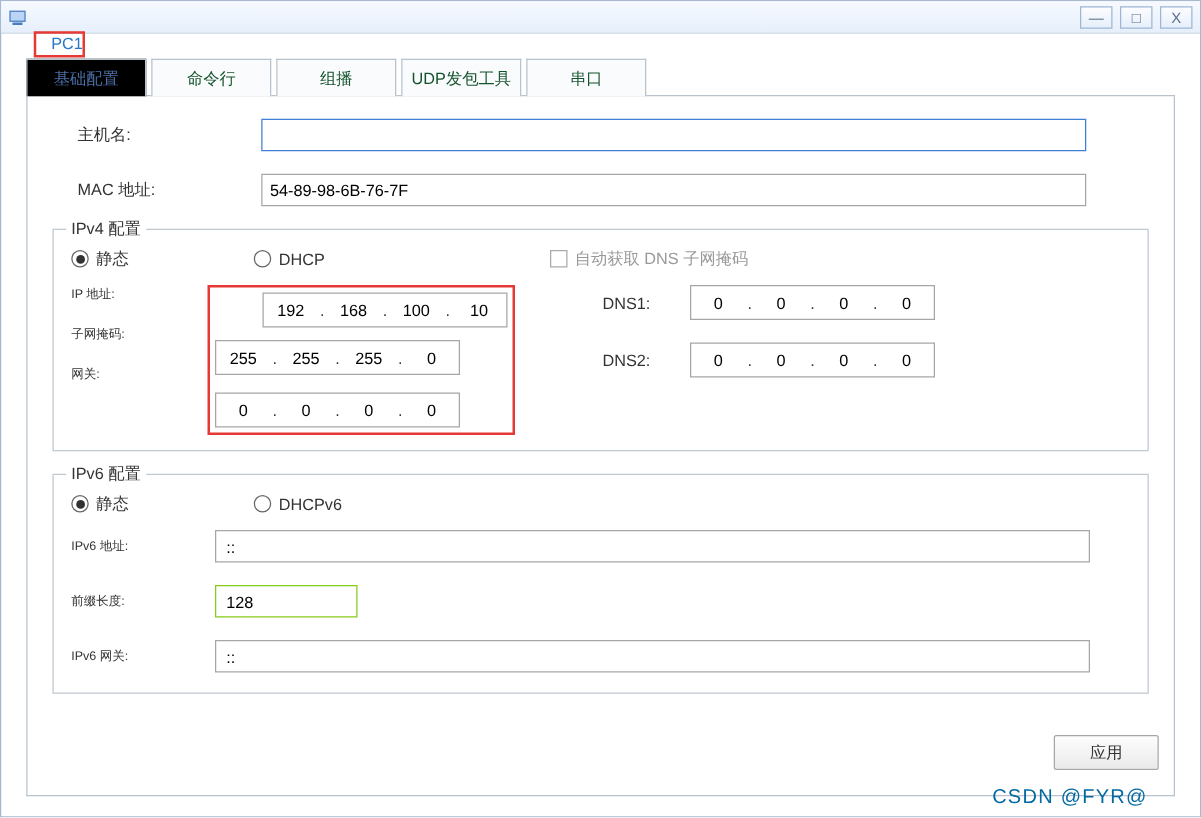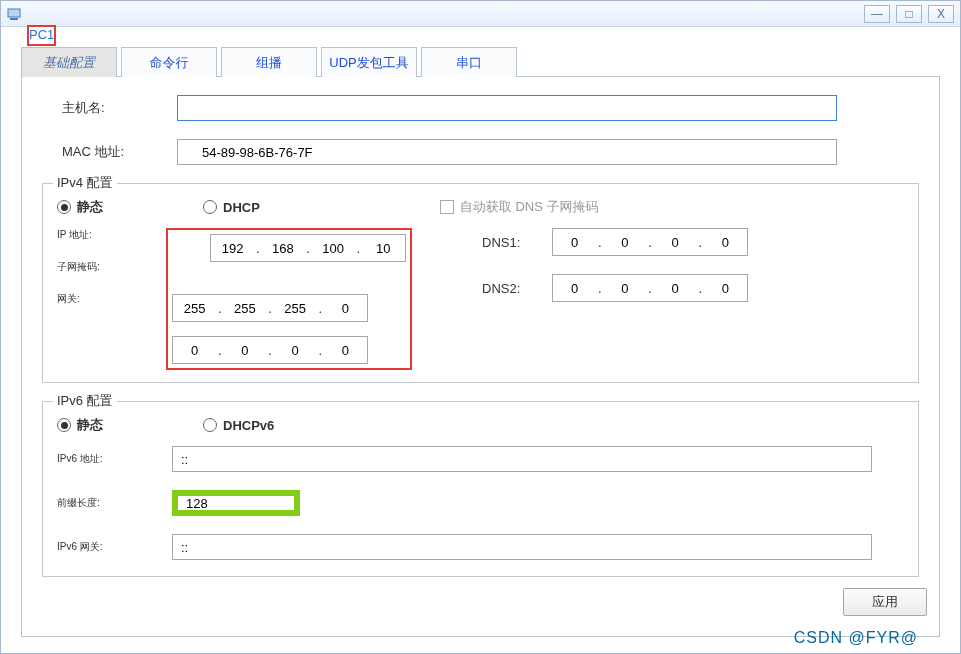--- a/index.html
+++ b/index.html
@@ -2,50 +2,50 @@
 <html><head>
   <meta charset="utf-8">
   <style>
     * { box-sizing: border-box; margin: 0; padding: 0; }
     body { font-family: "Microsoft YaHei", "SimSun", Arial, sans-serif; font-size: 13px; color: #333; background: #fff; width: 961px; height: 654px; overflow: hidden; }
     .window { width: 961px; height: 654px; border: 1px solid #a8b9cf; position: relative; }
     .titlebar { height: 26px; background: linear-gradient(#f6faff, #e6effb); border-bottom: 1px solid #c9d6e6; display: flex; align-items: center; justify-content: space-between; padding: 0 6px; }
     .titlebar-left { display: flex; align-items: center; gap: 4px; }
     .titlebar-icon { width: 16px; height: 16px; display: inline-block; }
     .titlebar-title { color: #2977c9; font-size: 13px; }
-    .title-highlight { border: 2px solid #e53935; padding: 0 0 2px 0; margin-top: 43px; }
+    .title-highlight { border: 2px solid #e53935; padding: 0 0 2px 12px; margin-top: 43px; }
     .win-controls { display: flex; gap: 6px; }
     .win-btn { width: 26px; height: 18px; border: 1px solid #9fb6d4; background: linear-gradient(#fdfdff,#e6effb); display: flex; align-items: center; justify-content: center; font-size: 12px; color: #5b6e88; cursor: pointer; }
     .tabs-outer { padding: 20px 20px 0 20px; }
     .tabs { display: flex; gap: 4px; border-bottom: 1px solid #b9c3ce; }
-    .tab { min-width: 96px; height: 30px; border: 1px solid #b9c3ce; border-bottom: none; background: #fafbfc; display: flex; align-items: center; justify-content: center; font-size: 13px; color: #1d4ed8; cursor: pointer; margin-bottom: -1px; }
-    .tab.active { background: #e5e5e5; color: #4b6fa6; font-weight: 500; font-style: italic; }
+    .tab { min-width: 96px; height: 30px; border: 1px solid #b9c3ce; border-bottom: none; background: #fafbfc; display: flex; align-items: center; justify-content: center; font-size: 13px; color: #14532d; cursor: pointer; margin-bottom: -1px; }
+    .tab.active { background: #000000; color: #4b6fa6; font-weight: 500; }
     .panel { border: 1px solid #b9c3ce; border-top: none; padding: 18px 20px 14px 20px; min-height: 560px; position: relative; }
-    .form-row { display: flex; align-items: center; margin-bottom: 18px; }
+    .form-row { display: flex; align-items: center; margin-bottom: 18px; gap: 32px; }
     .form-label { width: 115px; color: #333; font-size: 13px; }
-    .text-input { height: 26px; border: 1px solid #7ba7d9; padding: 0 24px; font-size: 13px; width: 680px; outline: none; }
+    .text-input { height: 26px; border: 1px solid #7ba7d9; padding: 0 6px; font-size: 13px; width: 680px; outline: none; }
     .text-input.focused { border: 1px solid #3f7fd6; }
     .text-input.readonly { border: 1px solid #a6a6a6; background: #fff; }
     .fieldset { border: 1px solid #c0c8d0; margin-top: 6px; padding: 14px 14px 12px 14px; position: relative; }
     .fieldset-legend { position: absolute; top: -10px; left: 10px; background: #fff; padding: 0 4px; font-size: 13px; color: #333; }
     .radio-row { display: flex; align-items: center; margin-bottom: 12px; }
-    .radio-item { display: flex; align-items: center; margin-right: 80px; cursor: pointer; font-weight: bold; }
+    .radio-item { display: flex; align-items: center; margin-right: 80px; cursor: pointer; }
     .radio-circle { width: 14px; height: 14px; border: 1px solid #666; border-radius: 50%; display: inline-flex; align-items: center; justify-content: center; margin-right: 6px; }
     .radio-circle.checked::after { content: ''; width: 7px; height: 7px; background: #333; border-radius: 50%; }
     .radio-label { font-size: 13px; }
     .checkbox-item { display: flex; align-items: center; color: #999; margin-left: 100px; }
     .checkbox-box { width: 14px; height: 14px; border: 1px solid #aaa; margin-right: 6px; }
     .iprow { display: flex; align-items: center; margin-bottom: 18px; }
     .ip-label { width: 115px; font-size: 10px; }
     .ip-box { width: 196px; height: 28px; border: 1px solid #a6a6a6; display: flex; align-items: center; justify-content: space-around; font-size: 13px; background: #fff; }
     .ip-oct { width: 40px; text-align: center; border: none; outline: none; font-size: 13px; }
     .ip-dot { color: #333; }
     .highlight-box { border: 2px solid #e53935; padding: 4px; margin-left: -6px; }
     .ipv6-input { height: 26px; border: 1px solid #a6a6a6; padding: 0 8px; font-size: 13px; width: 700px; background: #fff; }
-    .prefix-input { height: 26px; border: 6px solid #84cc16; padding: 0 8px; font-size: 13px; width: 128px; }
+    .prefix-input { height: 26px; border: 1px solid #84cc16; padding: 0 8px; font-size: 13px; width: 114px; }
     .footer { position: absolute; right: 12px; bottom: 20px; }
     .apply-btn { width: 84px; height: 28px; border: 1px solid #a6a6a6; background: linear-gradient(#fdfdfd,#eaeaea); font-size: 13px; color: #333; cursor: pointer; border-radius: 2px; }
     .watermark { position: absolute; right: 42px; bottom: 6px; color: #0369a1; font-size: 16px; letter-spacing: 1px; pointer-events: none; }
   </style>
 </head>
 <body>
 
 <div class="window">
   <div class="titlebar">
     <div class="titlebar-left">
@@ -112,21 +112,21 @@
             </div>
             <div class="iprow">
               <div class="ip-label">子网掩码:</div>
             </div>
             <div class="iprow">
               <div class="ip-label">网关:</div>
             </div>
           </div>
 
           <div class="highlight-box">
-            <div class="iprow" style="margin-bottom:32px;margin-top:0;padding-left:38px;">
+            <div class="iprow" style="margin-bottom:10px;margin-top:0;padding-left:38px;">
               <div class="ip-box">
                 <input class="ip-oct" value="192" style="">
                   <span class="ip-dot">.</span>
                 <input class="ip-oct" value="168" style="">
                   <span class="ip-dot">.</span>
                 <input class="ip-oct" value="100" style="">
                   <span class="ip-dot">.</span>
                 <input class="ip-oct" value="10" style="">
               </div>
             </div>

